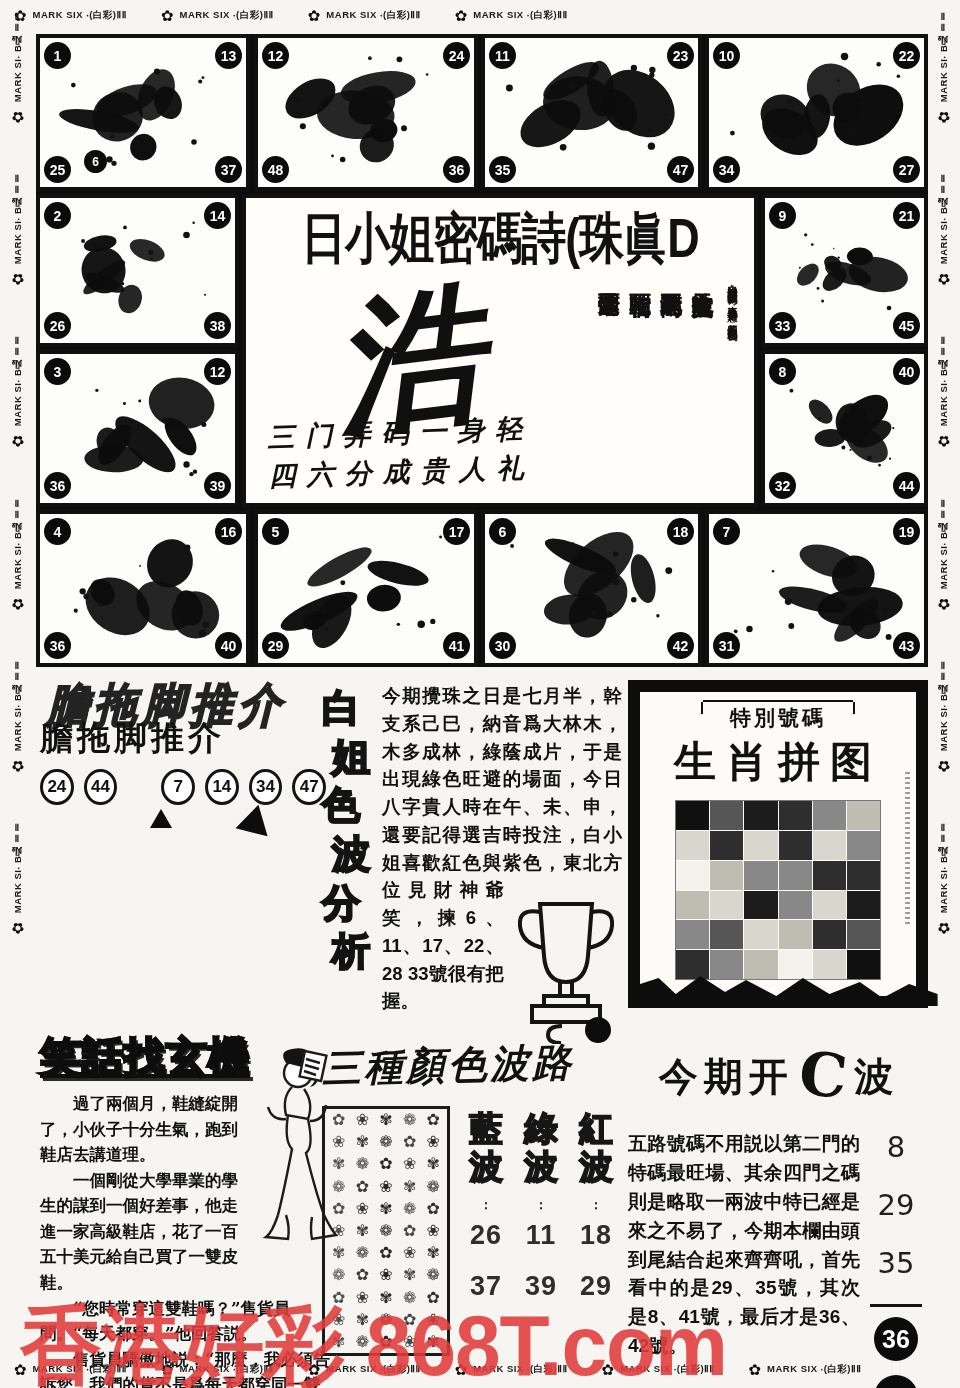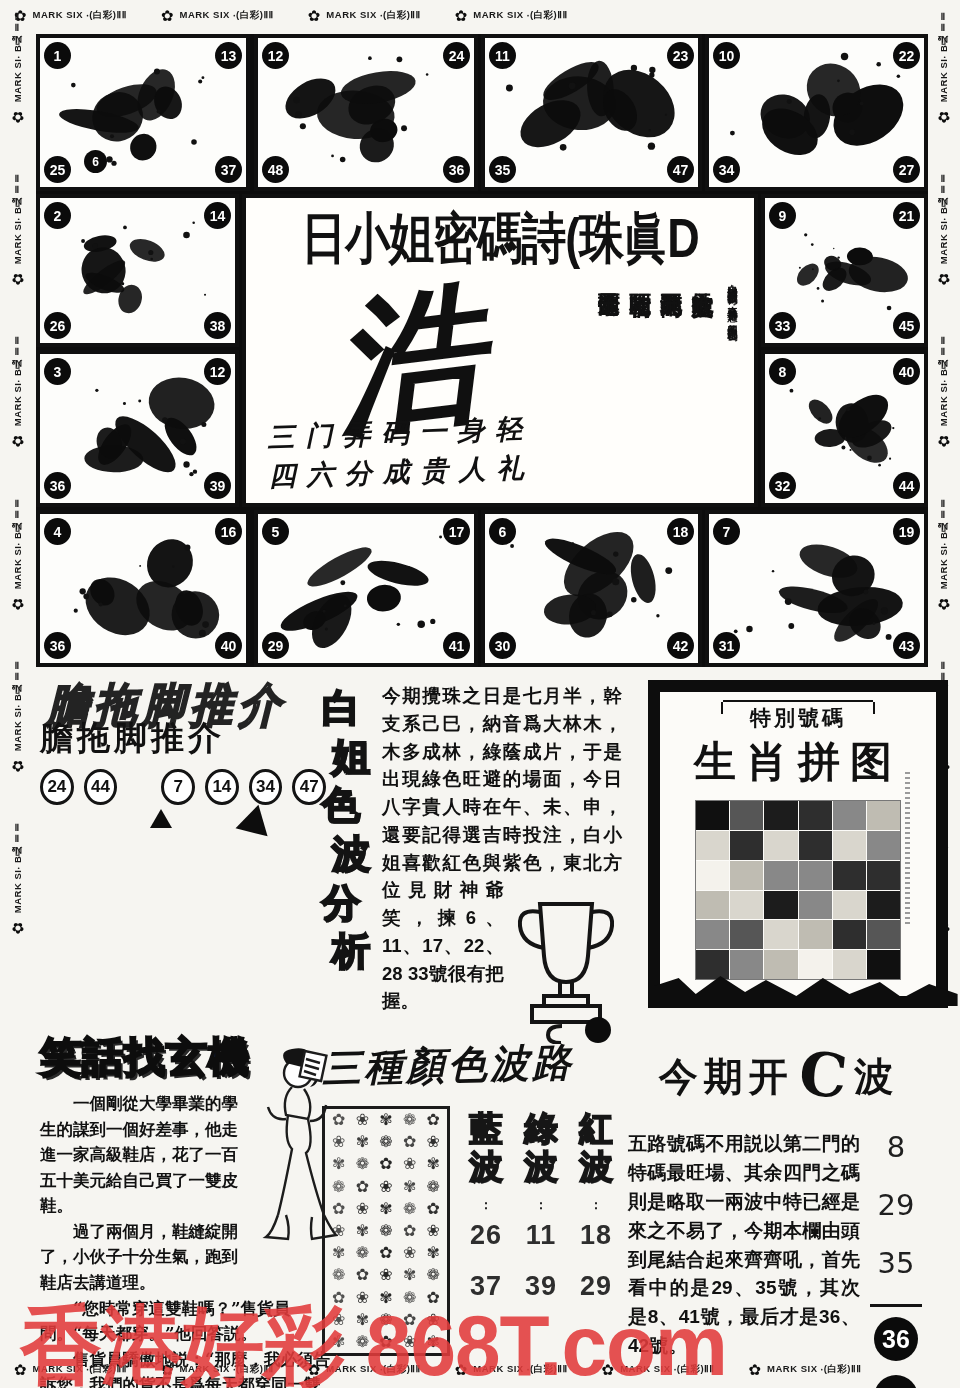--- a/index.html
+++ b/index.html
@@ -82,38 +82,38 @@
   
   #analysis{position:absolute;left:322px;top:682px;width:300px;display:flex;}
   #vt-title{width:60px;flex:0 0 auto;padding-top:2px;}
   .vchar{font-size:38px;font-weight:900;line-height:1.28;color:#fff;
          -webkit-text-stroke:2.4px #131313;text-shadow:1px 1px 0 #444;}
   #ana-right{flex:1;}
   #ana-body{font-size:18.5px;font-weight:700;line-height:1.5;text-align:justify;}
   #trophy{float:right;width:112px;height:150px;margin:212px 0 0 6px;shape-outside:inset(200px 0 0 0);}
 
   
-  #zodiac{position:absolute;left:648px;top:680px;width:300px;height:328px;background:#0d0d0d;padding:12px;box-sizing:border-box;}
+  #zodiac{position:absolute;left:628px;top:680px;width:300px;height:328px;background:#0d0d0d;padding:12px;box-sizing:border-box;}
   #zodiac-inner{position:relative;width:100%;height:100%;background:#fcfbf8;padding-top:6px;box-sizing:border-box;}
   #zod-kicker{width:150px;margin:2px auto 0;text-align:center;font-size:21px;font-weight:800;letter-spacing:3px;
               border-top:2px solid #111;padding-top:2px;position:relative;}
   #zod-kicker::before,#zod-kicker::after{content:"";position:absolute;top:0;width:2px;height:12px;background:#111;}
   #zod-kicker::before{left:-2px;} #zod-kicker::after{right:-2px;}
   #zod-title{text-align:center;font-size:42px;font-weight:900;letter-spacing:10px;margin-top:2px;}
   #puzzle{width:204px;height:178px;margin:10px auto 0;display:grid;grid-template-columns:repeat(6,1fr);
           grid-template-rows:repeat(6,1fr);gap:1px;border:1px solid #777;}
   #puzzle .tile{width:100%;height:100%;}
   #zod-blobs{position:absolute;left:-6px;bottom:-10px;width:110%;height:34px;}
   #micro-caption{position:absolute;left:905px;top:772px;width:5px;height:152px;
                  background:repeating-linear-gradient(#9a9a9a 0 2px,transparent 2px 5px);}
 
   
   #joke{position:absolute;left:40px;top:1030px;width:292px;}
   #joke-heading{font-size:41px;font-weight:900;letter-spacing:1px;color:#0f172a;white-space:nowrap;
-                -webkit-text-stroke:2.6px #0d0d0d;text-shadow:3px 3px 0 #2a2a2a;}
+                -webkit-text-stroke:2.6px #0d0d0d;text-shadow:3px 3px 0 #2a2a2a;text-decoration:underline;}
   #joke-body{margin-top:6px;font-family:"DejaVu Serif",serif;font-size:16.5px;font-weight:600;line-height:1.55;}
   #joke-body p{margin:0;text-indent:2em;}
   #woman{float:right;width:92px;height:212px;margin:-46px -6px 4px 6px;}
 
   
   #colors3{position:absolute;left:322px;top:1038px;width:300px;}
   #c3-title{font-family:"DejaVu Serif",serif;font-size:39px;font-weight:900;font-style:italic;
             letter-spacing:3px;transform:rotate(-1.5deg);white-space:nowrap;}
   #c3-flex{display:flex;margin-top:14px;gap:14px;}
   #ball-grid{flex:0 0 auto;width:118px;height:238px;border:3px solid #1b1b1b;padding:3px 2px;
@@ -650,22 +650,22 @@
             <rect x="56" y="8" width="22" height="26" transform="rotate(12 67 21)" fill="#fff"></rect>
             <path d="M60 14 l14 4 M59 20 l14 4 M58 26 l12 4"></path>
             <path d="M42 70 q-4 26 4 34 q-8 42 -14 66"></path>
             <path d="M62 74 q6 28 -2 34 q10 40 18 62"></path>
             <path d="M32 170 q-6 18 -12 22 l22 2 q2 -12 -2 -24"></path>
             <path d="M78 170 q8 16 12 20 l-24 4 q-2 -10 0 -22"></path>
             <path d="M40 74 q-14 2 -18 -12 M64 76 q14 0 16 -16"></path>
           </g>
         </svg>
       </span>
+      <p>過了兩個月，鞋縫綻開了，小伙子十分生氣，跑到鞋店去講道理。</p>
       <p>一個剛從大學畢業的學生的謀到一個好差事，他走進一家高級鞋店，花了一百五十美元給自己買了一雙皮鞋。</p>
-      <p>過了兩個月，鞋縫綻開了，小伙子十分生氣，跑到鞋店去講道理。</p>
       <p>“您時常穿這雙鞋嗎？”售貨員問。“每天都穿。”他回答説。</p>
       <p>售貨員驕傲地説：“那麼，我必須告訴您，我們的貨不是爲每天都穿同一雙鞋的人而提供的。”</p>
     </div>
   </section>
 
   <section id="colors3">
     <div id="c3-title">三種顏色波路</div>
     <div id="c3-flex">
       <div id="ball-grid">
           <div class="ball" style="opacity: 0.75;">✿</div>

